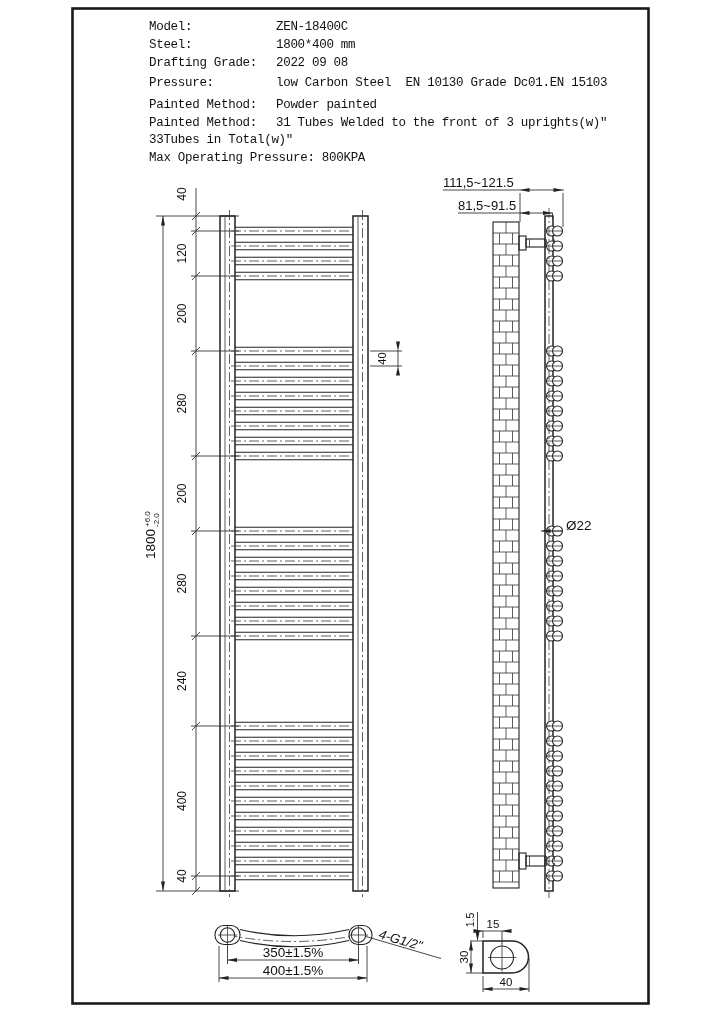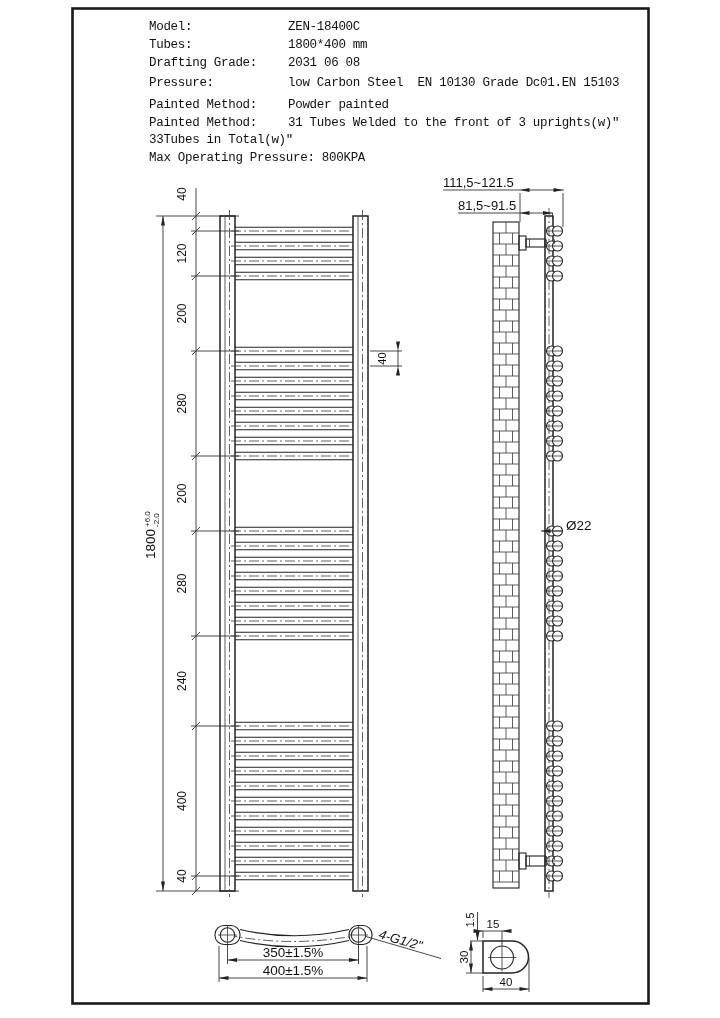--- a/index.html
+++ b/index.html
@@ -3,40 +3,40 @@
 <meta charset="utf-8">
 <style>
   html,body{margin:0;padding:0;background:#fff;}
   .sheet{position:relative;width:720px;height:1018px;background:#fff;overflow:hidden;
          font-family:"Liberation Sans",sans-serif;}
   #spec{position:absolute;left:0;top:0;width:720px;
         font-family:"Liberation Mono","DejaVu Sans Mono",monospace;
         font-size:12.5px;color:#111;letter-spacing:-0.3px;}
   .spec-row{position:absolute;white-space:pre;}
   .spec-label{position:absolute;left:141px;white-space:pre;margin-left:8px;}
-  .spec-value{position:absolute;left:288px;white-space:pre;}
+  .spec-value{position:absolute;left:276px;white-space:pre;}
   svg{position:absolute;left:0;top:0;}
   svg text{fill:#111;font-family:"Liberation Sans",sans-serif;}
   .ln{stroke:#222;stroke-width:1.1;fill:none;}
   .thick{stroke:#222;stroke-width:1.5;fill:none;}
   .thin{stroke:#333;stroke-width:0.8;fill:none;}
   .dim{stroke:#333;stroke-width:0.9;fill:none;}
   .cl{stroke:#444;stroke-width:0.85;fill:none;stroke-dasharray:10 3 2 3;}
   .hid{stroke:#444;stroke-width:0.9;fill:none;stroke-dasharray:4 3;}
   .arr{fill:#222;stroke:none;}
   .wh{fill:#fff;}
 </style>
 </head>
 <body>
 
 <div class="sheet">
   <div id="spec">
       <div class="spec-row" style="top: 20px;"><span class="spec-label">Model:</span><span class="spec-value">ZEN-18400C</span></div>
-      <div class="spec-row" style="top: 38px;"><span class="spec-label">Tubes:</span><span class="spec-value">1800*400 mm</span></div>
-      <div class="spec-row" style="top: 56px;"><span class="spec-label">Drafting Grade:</span><span class="spec-value">2031 06 08</span></div>
+      <div class="spec-row" style="top: 38px;"><span class="spec-label">Steel:</span><span class="spec-value">1800*400 mm</span></div>
+      <div class="spec-row" style="top: 56px;"><span class="spec-label">Drafting Grade:</span><span class="spec-value">2022 09 08</span></div>
       <div class="spec-row" style="top: 76px;"><span class="spec-label">Pressure:</span><span class="spec-value">low Carbon Steel  EN 10130 Grade Dc01.EN 15103</span></div>
       <div class="spec-row" style="top: 98px;"><span class="spec-label">Painted Method:</span><span class="spec-value">Powder painted</span></div>
       <div class="spec-row" style="top: 116px;"><span class="spec-label">Painted Method:</span><span class="spec-value">31 Tubes Welded to the front of 3 uprights(w)"</span></div>
       <div class="spec-row" style="top: 133px;"><span class="spec-label">33Tubes in Total(w)"</span></div>
       <div class="spec-row" style="top: 151px;"><span class="spec-label">Max Operating Pressure: 800KPA</span></div>
     </div>
   <svg id="dwg" width="720" height="1018" viewBox="0 0 720 1018">
       <rect x="72.5" y="8.5" width="576" height="995" fill="none" stroke="#1a1a1a" stroke-width="2.6"></rect>
       <g>
         <line x1="156" y1="216" x2="239" y2="216" class="dim"></line>

